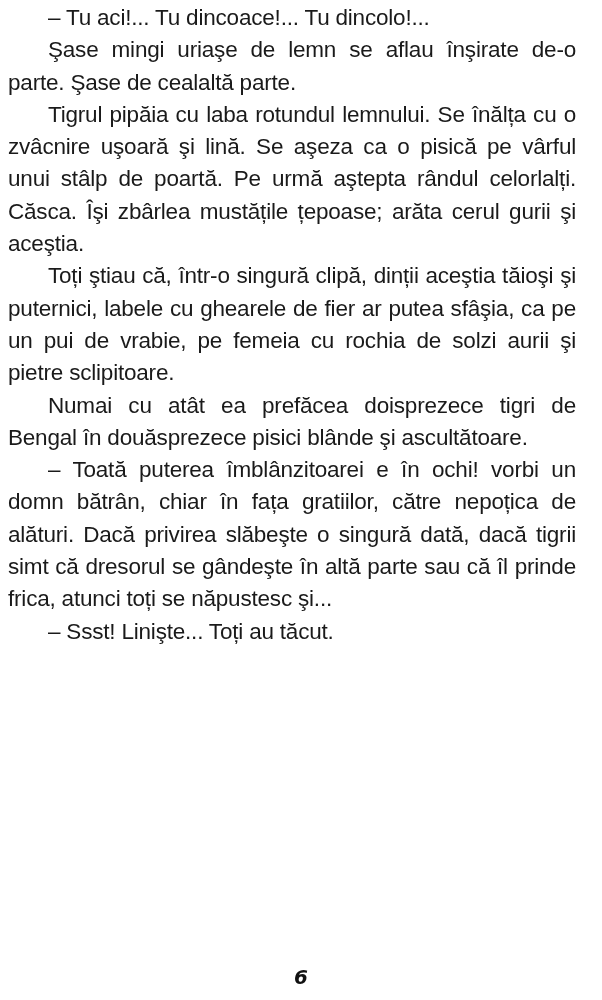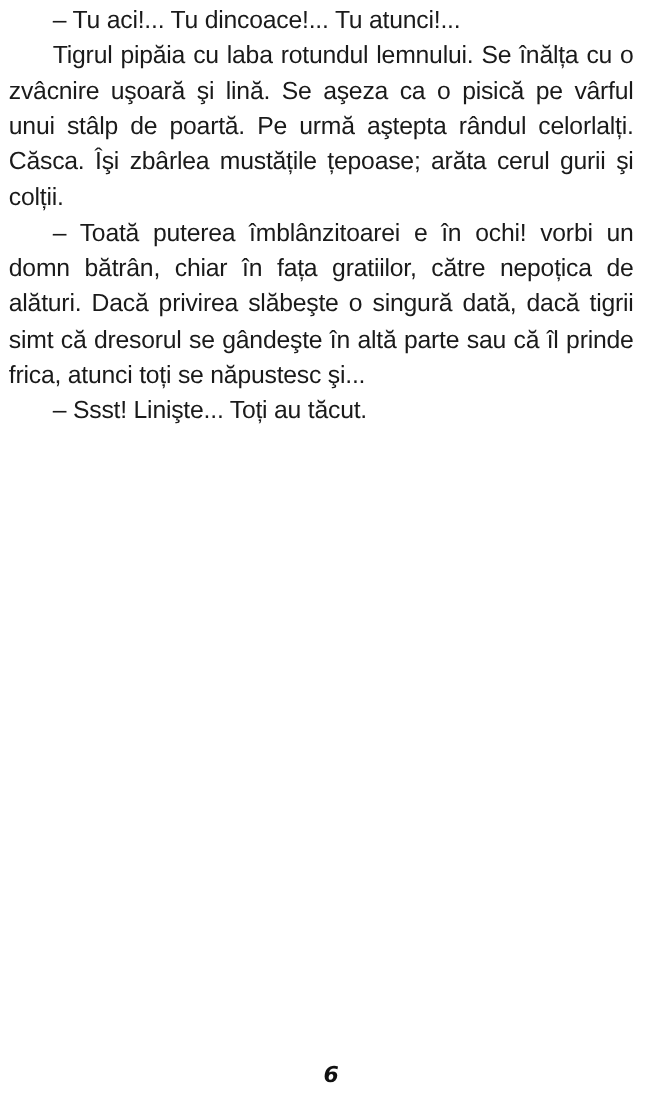--- a/index.html
+++ b/index.html
@@ -40,20 +40,23 @@
     font-weight: bold;
     font-style: italic;
     font-size: 20px;
     color: #111;
   }
 </style>
 </head>
 <body>
 
 <div class="page">
-  <p class="para">– Tu aci!... Tu dincoace!... Tu atunci!...</p>
-  <p class="para">Tigrul pipăia cu laba rotundul lemnului. Se înălța cu o zvâcnire uşoară şi lină. Se aşeza ca o pisică pe vârful unui stâlp de poartă. Pe urmă aştepta rândul celorlalți. Căsca. Îşi zbârlea mustățile țepoase; arăta cerul gurii şi colții.</p>
+  <p class="para">– Tu aci!... Tu dincoace!... Tu dincolo!...</p>
+  <p class="para">Şase mingi uriaşe de lemn se aflau înşirate de-o parte. Şase de cealaltă parte.</p>
+  <p class="para">Tigrul pipăia cu laba rotundul lemnului. Se înălța cu o zvâcnire uşoară şi lină. Se aşeza ca o pisică pe vârful unui stâlp de poartă. Pe urmă aştepta rândul celorlalți. Căsca. Îşi zbârlea mustățile țepoase; arăta cerul gurii şi aceştia.</p>
+  <p class="para">Toți ştiau că, într-o singură clipă, dinții aceştia tăioşi şi puternici, labele cu ghearele de fier ar putea sfâşia, ca pe un pui de vrabie, pe femeia cu rochia de solzi aurii şi pietre sclipitoare.</p>
+  <p class="para">Numai cu atât ea prefăcea doisprezece tigri de Bengal în douăsprezece pisici blânde şi ascultătoare.</p>
   <p class="para">– Toată puterea îmblânzitoarei e în ochi! vorbi un domn bătrân, chiar în fața gratiilor, către nepoțica de alături. Dacă privirea slăbeşte o singură dată, dacă tigrii simt că dresorul se gândeşte în altă parte sau că îl prinde frica, atunci toți se năpustesc şi...</p>
   <p class="para">– Ssst! Linişte... Toți au tăcut.</p>
 
 </div>
 
 <div class="page-number">6</div>
 
 </body></html>

